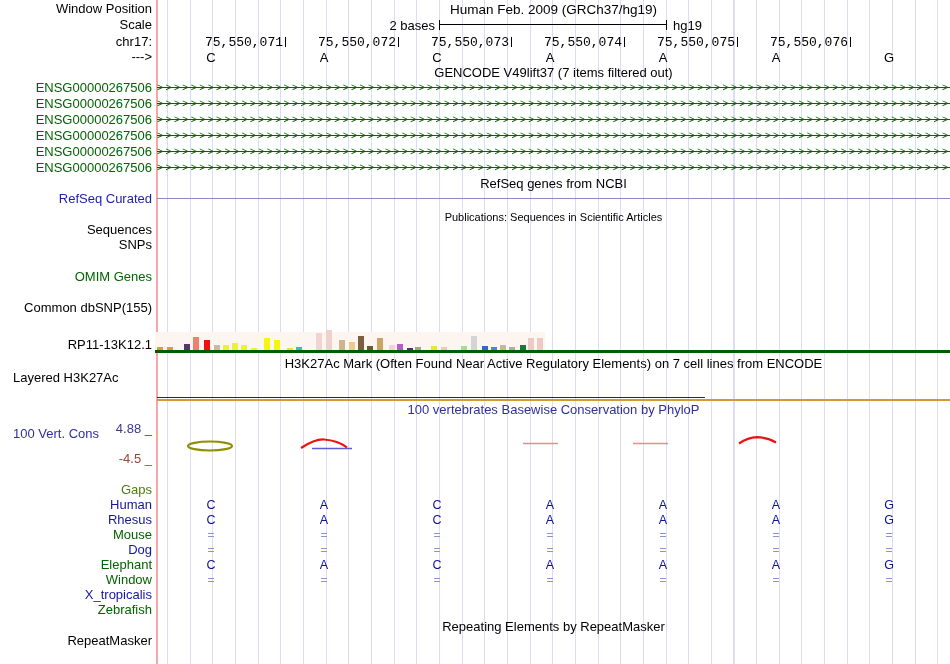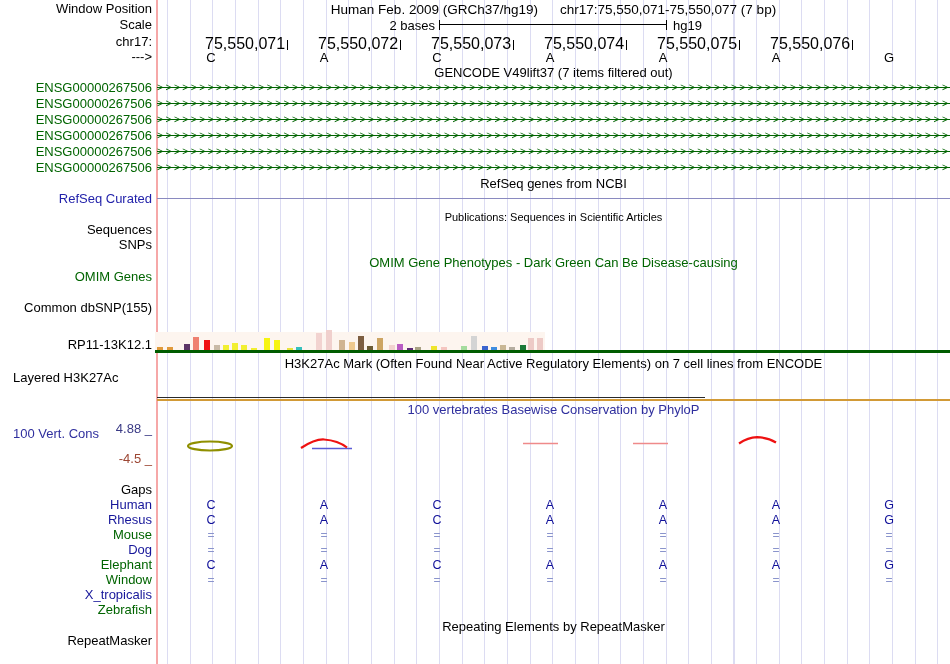--- a/index.html
+++ b/index.html
@@ -10,28 +10,28 @@
   #grid{position:absolute;left:157px;top:0;width:793px;height:664px;
         background-image:repeating-linear-gradient(to right,#dcdcf2 0,#dcdcf2 1px,transparent 1px,transparent 22.66px);
         background-position:10px 0;}
   #redline{position:absolute;left:156px;top:0;width:2px;height:664px;background:#f6a8a8;}
   
   .glabel{position:absolute;right:798px;font-size:13px;line-height:14px;white-space:nowrap;}
   .lleft{position:absolute;left:13px;font-size:13px;line-height:14px;white-space:nowrap;}
   .green{color:#006400;}
   .navy{color:#16169a;}
   .blue{color:#2f2f9e;}
-  .orange{color:#000000;}
+  .orange{color:#4d7c0f;}
   .maroon{color:#9c4633;}
   .dkblue{color:#3a3a85;margin-top:19px;}
   
   .ttitle{position:absolute;left:157px;width:793px;text-align:center;font-size:13px;line-height:14px;}
   .tsmall{font-size:11px;}
   
-  .pos-label{position:absolute;font-size:16px;}
+  .pos-label{position:absolute;font-size:13px;font-family:Liberation Mono, monospace;}
   .tick{display:inline-block;width:1px;height:10px;background:#000;margin-left:2px;vertical-align:-1px;}
   .base{position:absolute;transform:translateX(-50%);font-size:13px;}
   #scalebar{position:absolute;left:439px;top:20px;width:226px;height:10px;
             border-left:1px solid #000;border-right:1px solid #000;
             background:linear-gradient(to bottom,transparent 4px,#000 4px,#000 5px,transparent 5px);}
   
   .arrows{position:absolute;left:157px;width:793px;height:16px;overflow:hidden;
           color:#006400;font-size:10px;letter-spacing:2.6px;line-height:16px;
           background:linear-gradient(to bottom,transparent 7px,#006400 7px,#006400 8px,transparent 8px);}
   
@@ -52,21 +52,20 @@
 </head>
 <body>
 
 <div id="screen">
   <div id="grid"></div>
   <div id="redline"></div>
 
   <div class="glabel" style="top:2px">Window Position</div>
   <div class="hdr">
     <span>Human Feb. 2009 (GRCh37/hg19)</span>
-    <span>chr17:75,550,071-75,550,077 (7 bp)</span>
   </div>
 
   <div class="glabel" style="top:18px">Scale</div>
   <div class="abs" style="right:515px;top:18px;font-size:13px">2 bases</div>
   <div id="scalebar"></div>
   <div class="abs" style="left:673px;top:18px;font-size:13px">hg19</div>
 
   <div class="glabel" style="top:35px">chr17:</div>
   <div id="ruler-labels">
       <div class="pos-label" style="left: 205px; top: 35px;">75,550,071<span class="tick"></span></div>
@@ -105,21 +104,20 @@
     </div>
 
   <div class="ttitle" style="top:177px">RefSeq genes from NCBI</div>
   <div class="glabel" style="top:192px;color:#2222aa">RefSeq Curated</div>
   <div id="refseq-line"></div>
 
   <div class="ttitle tsmall" style="top:210px">Publications: Sequences in Scientific Articles</div>
   <div class="glabel" style="top:223px">Sequences</div>
   <div class="glabel" style="top:238px">SNPs</div>
 
-  <div class="ttitle green" style="top:256px">OMIM Gene Phenotypes - Dark Green Can Be Disease-causing</div>
   <div class="glabel green" style="top:270px">OMIM Genes</div>
 
   <div class="glabel" style="top:301px">Common dbSNP(155)</div>
 
   <div id="gtex-bg"></div>
   <div id="gtex-bars">
       <div class="gbar" style="left: 157px; top: 347px; height: 3px; background: rgb(224, 154, 60);"></div>
       <div class="gbar" style="left: 167px; top: 347px; height: 3px; background: rgb(224, 154, 60);"></div>
       <div class="gbar" style="left: 184px; top: 344px; height: 6px; background: rgb(92, 53, 102);"></div>
       <div class="gbar" style="left: 193px; top: 337px; height: 13px; background: rgb(239, 128, 112);"></div>

